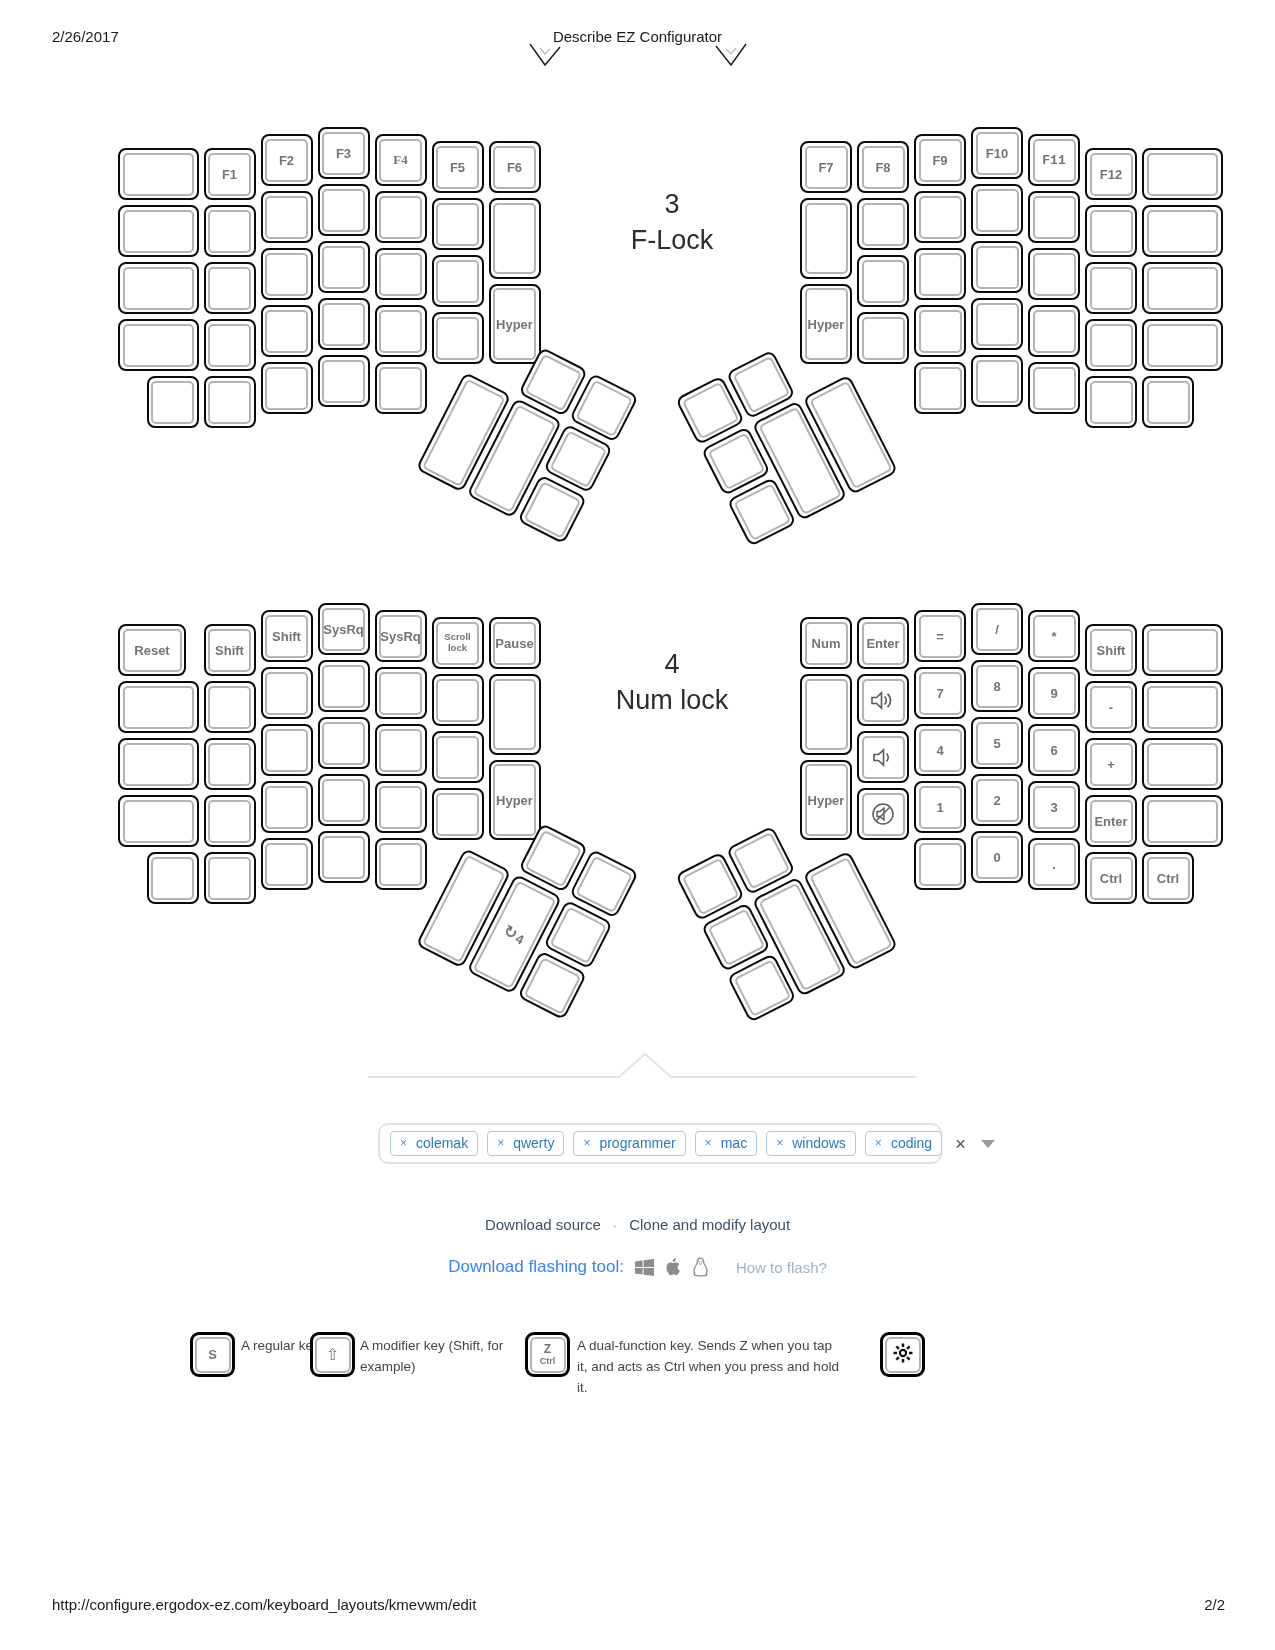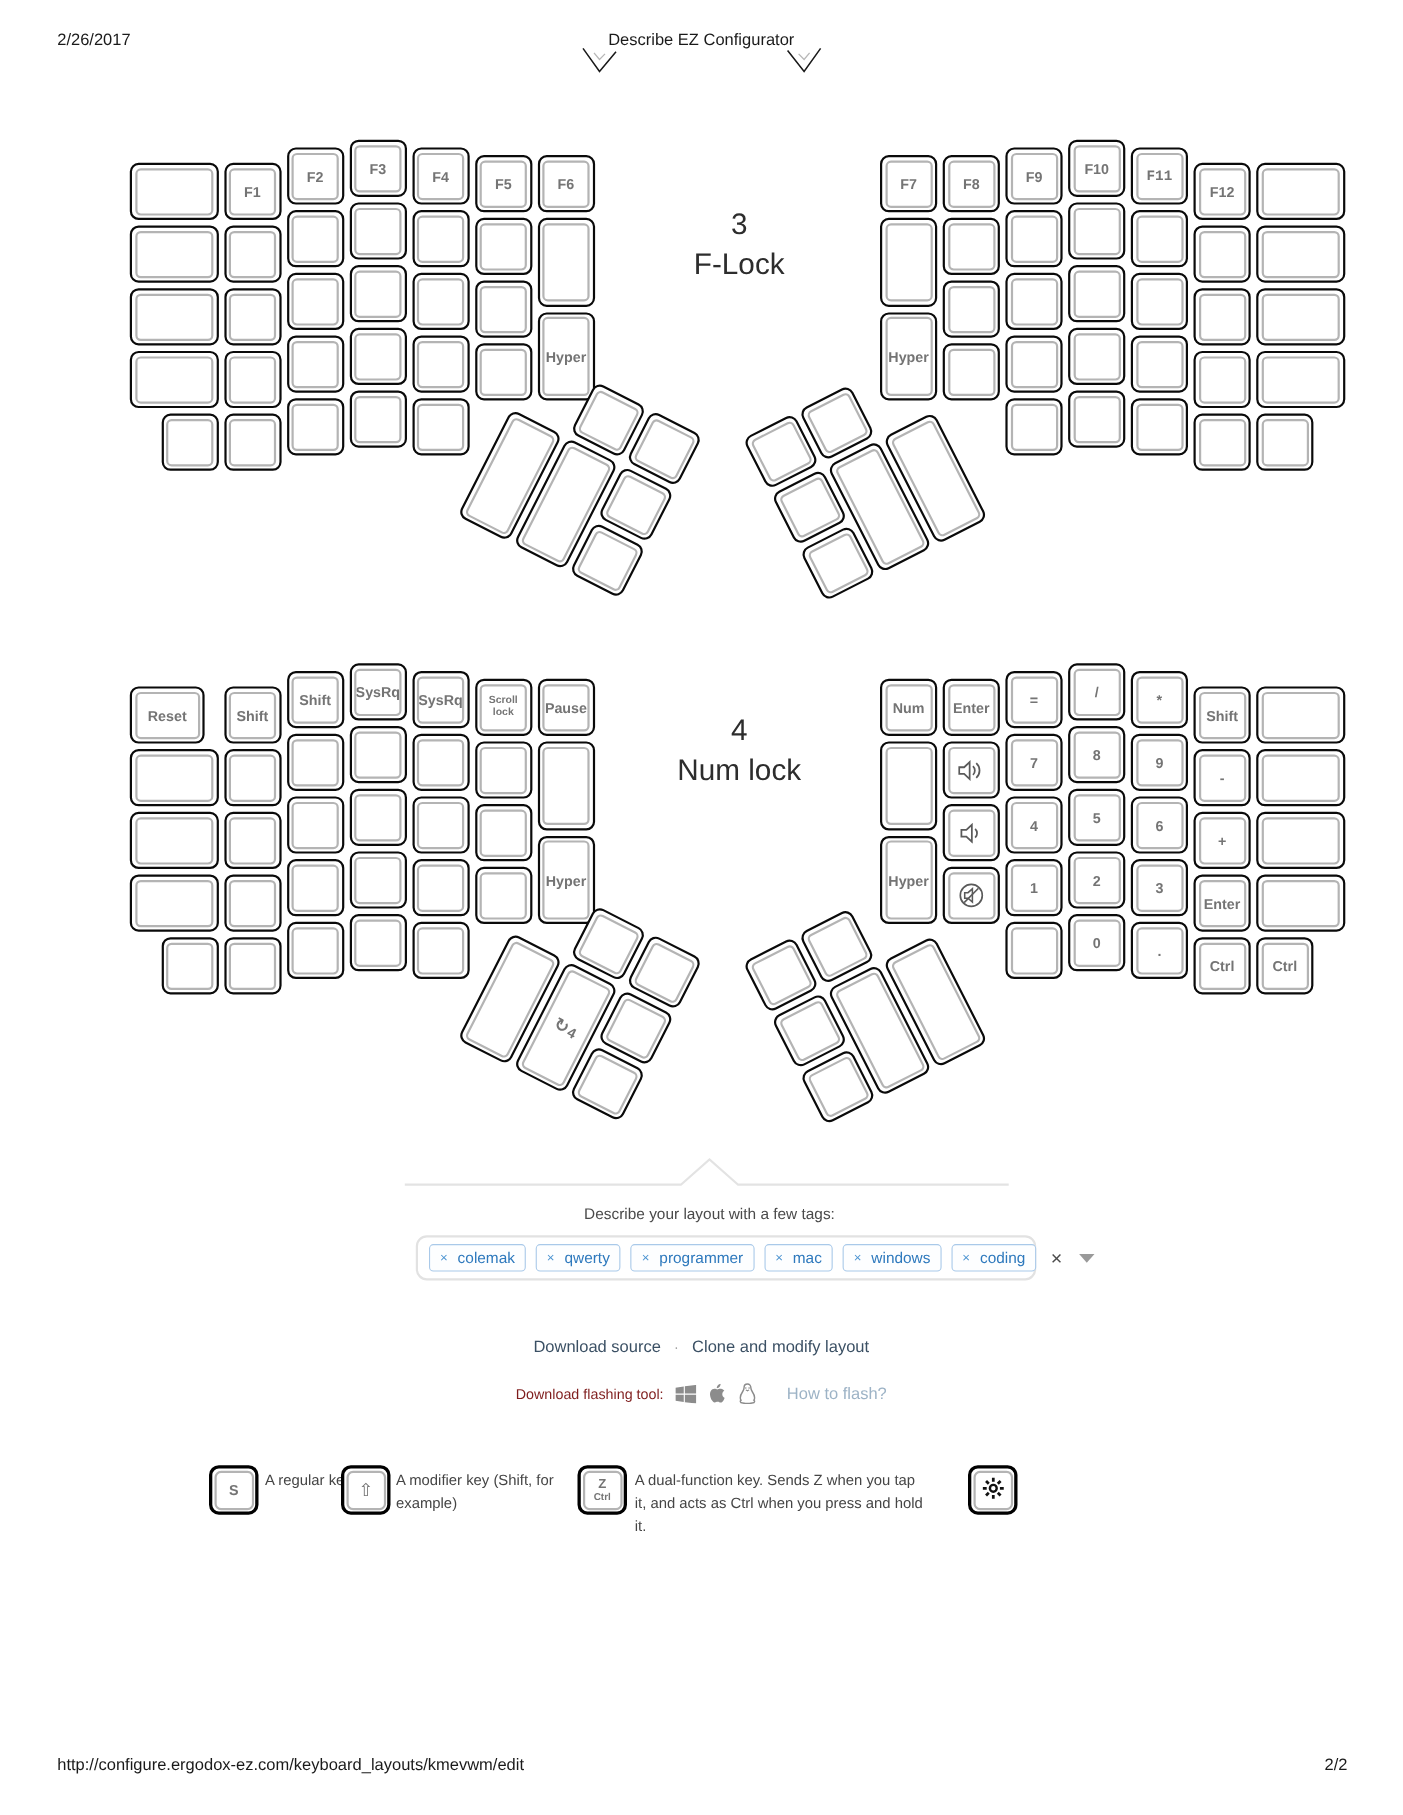--- a/index.html
+++ b/index.html
@@ -44,21 +44,21 @@
   .clear-x{color:#4a4a4a;font-size:18px;margin-left:4px;line-height:1;}
   .caret{width:0;height:0;border-left:7px solid transparent;border-right:7px solid transparent;
          border-top:8px solid #9a9a9a;margin-left:6px;}
 
   
   .links{left:0;top:1216px;width:100%;text-align:center;font-size:15px;}
   .links a{color:#3b5064;text-decoration:none;cursor:pointer;}
   .links .dot{color:#999;margin:0 12px;font-size:13px;}
 
   .flash{left:0;top:1257px;width:100%;display:flex;align-items:center;justify-content:center;gap:11px;}
-  .flash-label{font-size:13px;color:#7f1d1d;}
+  .flash-label{font-size:17px;color:#3b82f6;}
   .flash-icon{display:inline-flex;align-items:center;cursor:pointer;}
   .howflash{font-size:15px;color:#9db3c6;margin-left:16px;cursor:pointer;}
 
   
   .mini-key{position:absolute;width:45px;height:45px;border:3px solid #000;border-radius:9px;background:#fff;box-sizing:border-box;}
   .mini-inner{position:absolute;inset:1.5px;border:2px solid #b4b4b4;border-radius:6px;
               display:flex;flex-direction:column;align-items:center;justify-content:center;
               color:#747474;font-weight:bold;font-size:13px;}
   .mini-inner .dual-top{font-size:12px;line-height:1.1;}
   .mini-inner .dual-bottom{font-size:9px;line-height:1.2;}
@@ -144,21 +144,21 @@
       </div>
       <div class="key" style="left: 199.5px; top: 114px; width: 52px; height: 52px;">
         <div class="key-inner"></div>
       </div>
       <div class="key" style="left: 199.5px; top: 171px; width: 52px; height: 52px;">
         <div class="key-inner"></div>
       </div>
       <div class="key" style="left: 199.5px; top: 228px; width: 52px; height: 52px;">
         <div class="key-inner"></div>
       </div>
-      <div class="key" style="left: 256.5px; top: 7.125px; width: 52px; height: 52px;">
+      <div class="key" style="left: 256.5px; top: 7.125px; width: 52px; height: 52px; font-family: Liberation Serif, serif;">
         <div class="key-inner">
           <span>F4</span>
         </div>
       </div>
       <div class="key" style="left: 256.5px; top: 64.125px; width: 52px; height: 52px;">
         <div class="key-inner"></div>
       </div>
       <div class="key" style="left: 256.5px; top: 121.125px; width: 52px; height: 52px;">
         <div class="key-inner"></div>
       </div>
@@ -686,21 +686,20 @@
         </div>
       </div>
     </div>
 
   <div class="abs divider">
     <svg width="556" height="30">
         <path d="M3,27 H254 L280,4 L306,27 H552" fill="none" stroke="#e3e3e3" stroke-width="2"></path>
       </svg>
   </div>
 
-  <div class="abs tags-prompt">Describe your layout with a few tags:</div>
   <div class="abs tag-box">
     <span style="display:contents;"><span class="pill">
           <span class="pill-x">×</span>
           <span>colemak</span>
         </span><span class="pill">
           <span class="pill-x">×</span>
           <span>qwerty</span>
         </span><span class="pill">
           <span class="pill-x">×</span>
           <span>programmer</span>

